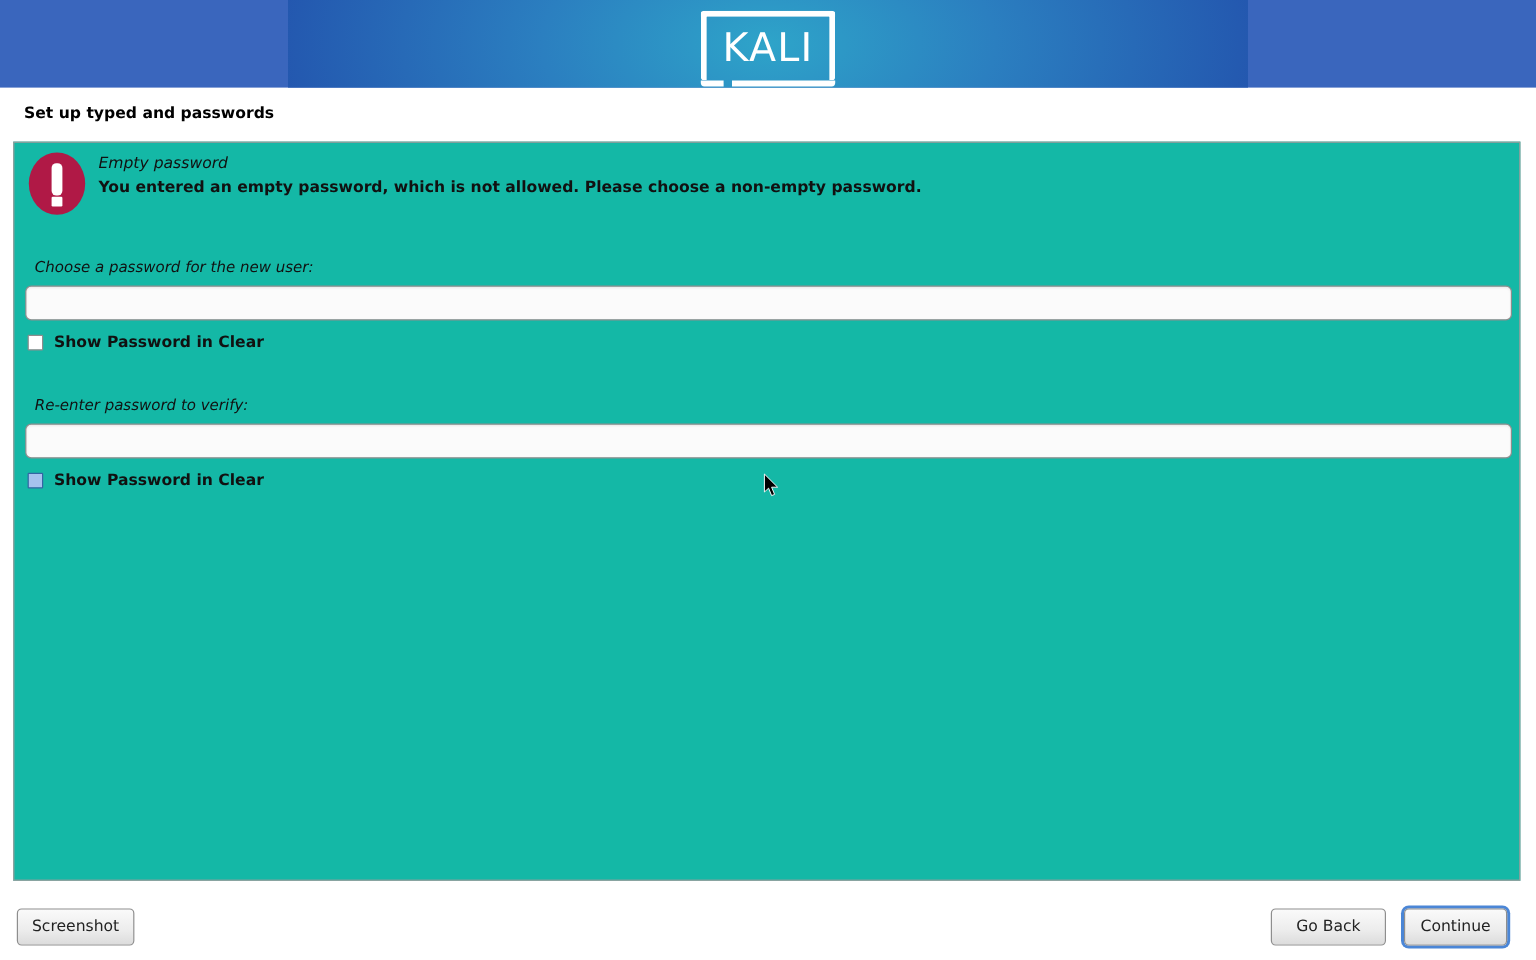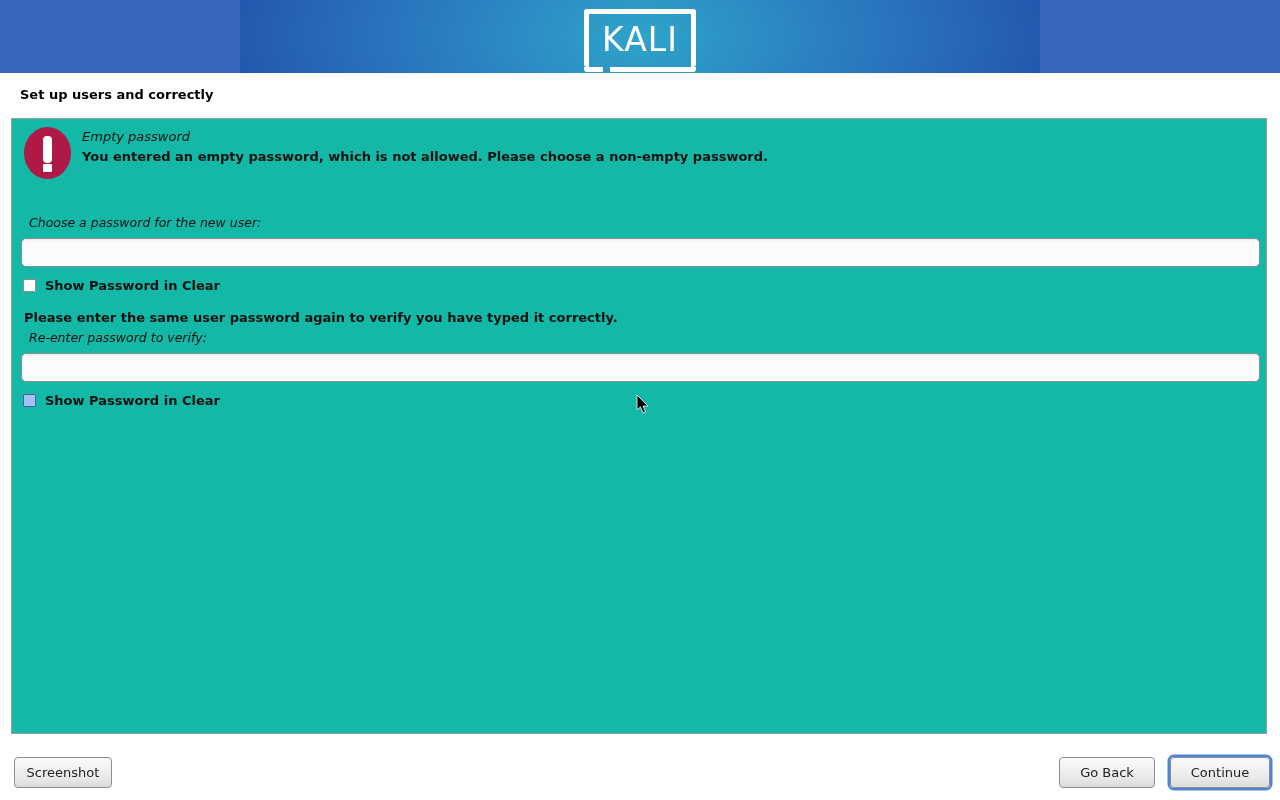--- a/index.html
+++ b/index.html
@@ -135,21 +135,21 @@
     border: 1px solid #8e8e8e;
     border-radius: 4px;
     background: linear-gradient(#fafafa, #ececec 60%, #dcdcdc);
     font-family: "DejaVu Sans", "Liberation Sans", sans-serif;
     font-size: 13px; font-weight: normal; color: #222222;
     cursor: pointer;
   }
   .btn-screenshot { left: 14px; width: 98px; }
   .btn-goback { left: 1059px; width: 96px; }
   .btn-continue {
-    left: 1170px; width: 100px;
+    left: 1170px; width: 86px;
     box-shadow: 0 0 0 2.5px #4b86d6;
   }
 
   
   .mouse-cursor {
     position: absolute; left: 636px; top: 394px;
     width: 14px; height: 21px;
     pointer-events: none;
   }
 </style>
@@ -159,39 +159,38 @@
 <div class="banner">
   <div class="banner-center">
     <div class="kali-logo">
       <span class="bottom-stub"></span>
       <span class="bottom-main"></span>
       <span class="kali-logo-text">KALI</span>
     </div>
   </div>
 </div>
 
-<div class="page-title">Set up users and correctly</div>
+<div class="page-title">Set up typed and passwords</div>
 
 <div class="content-box">
 
   <div class="error-icon">
     <span class="excl-bar"></span>
     <span class="excl-dot"></span>
   </div>
   <div class="error-title">Empty password</div>
   <div class="error-message">You entered an empty password, which is not allowed. Please choose a non-empty password.</div>
 
   <div class="field-label" style="top:96px;">Choose a password for the new user:</div>
   <input class="pw-input" style="top: 119px;" type="text" value="">
   <div class="checkbox-row" style="top:159px;">
     <span class="checkbox"></span>
     <span class="checkbox-label">Show Password in Clear</span>
   </div>
 
-  <div class="section-heading" style="top:191px;">Please enter the same user password again to verify you have typed it correctly.</div>
   <div class="field-label" style="top:211px;">Re-enter password to verify:</div>
   <input class="pw-input" style="top: 234px;" type="text" value="">
   <div class="checkbox-row" style="top:274px;">
     <span class="checkbox focused"></span>
     <span class="checkbox-label">Show Password in Clear</span>
   </div>
 
 </div>
 
 <button class="btn btn-screenshot">Screenshot</button>

